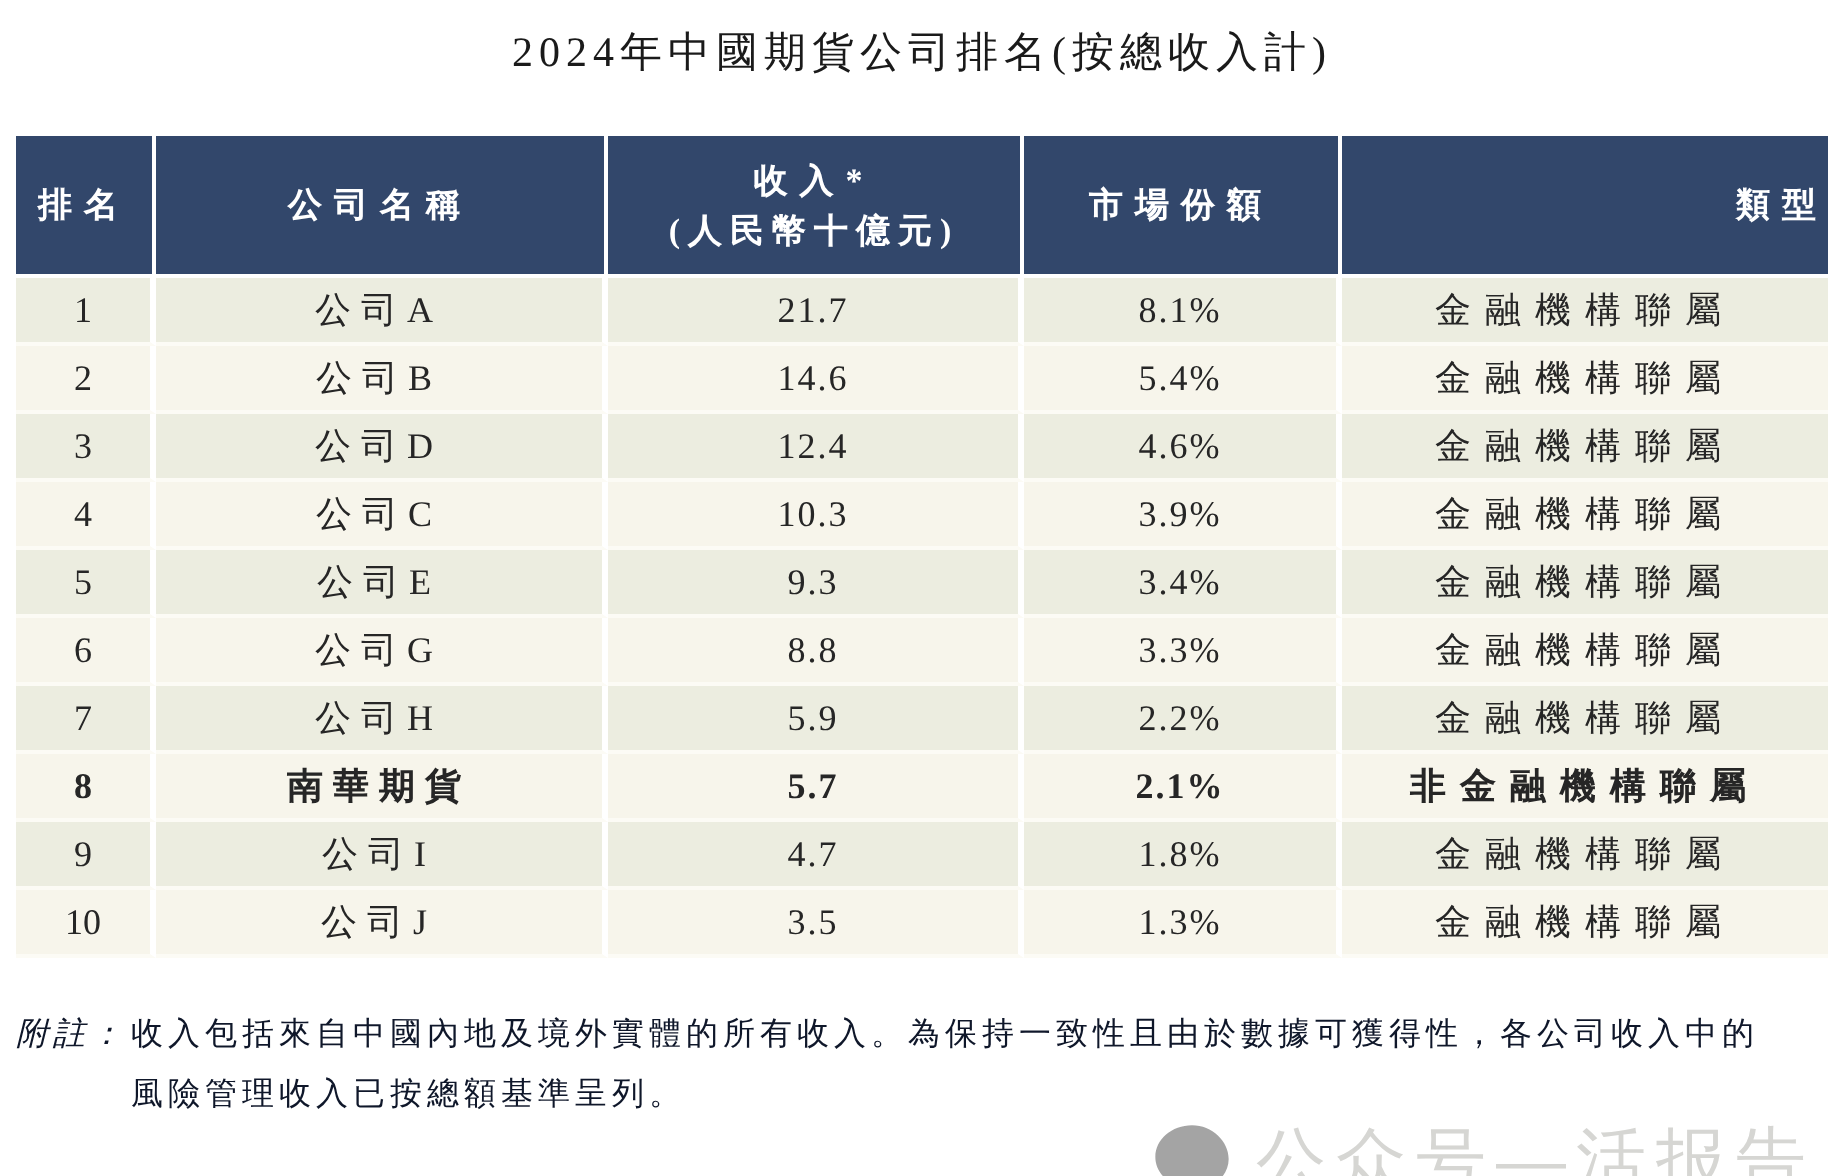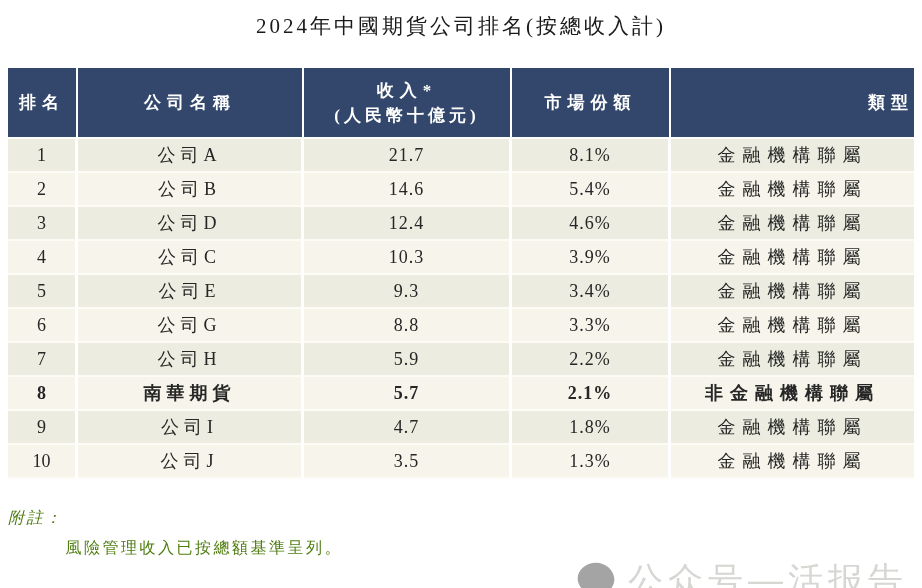--- a/index.html
+++ b/index.html
@@ -66,21 +66,21 @@
   tbody tr.hl td{font-weight:bold;}
   td.col-company{letter-spacing:5px;}
   td.col-type{letter-spacing:7px;}
   td.col-revenue,td.col-share{letter-spacing:1px;margin-top:20px;}
   .footnote{
     display:flex;
     margin-top:24px;
     font-size:16px;
     line-height:30px;
     letter-spacing:2.5px;
-    color:#4d7c0f;
+    color:#0f172a;
     position:relative;
     z-index:2;
   }
   .fn-label{
     font-style:italic;
     white-space:nowrap;
     flex:0 0 auto;
     margin-right:2px;
   }
   .fn-text{flex:1 1 auto;}
@@ -208,21 +208,21 @@
           <td class="col-revenue">3.5</td>
           <td class="col-share">1.3%</td>
           <td class="col-type">金融機構聯屬</td>
         </tr>
       </tbody>
   </table>
 
   <div class="footnote">
     <span class="fn-label">附註：</span>
     <span class="fn-text">
-      <br>
+      <span>收入包括來自中國內地及境外實體的所有收入。為保持一致性且由於數據可獲得性，各公司收入中的</span><br>
       <span>風險管理收入已按總額基準呈列。</span>
     </span>
   </div>
 
   <div class="watermark">
     <svg class="wm-icon" viewBox="0 0 24 24" aria-hidden="true">
       <path d="M12 2C6.48 2 2 5.86 2 10.62c0 2.73 1.49 5.16 3.81 6.74L5 21.5l3.9-2.15c0.99 0.27 2.03 0.42 3.1 0.42 5.52 0 10-3.86 10-8.62S17.52 2 12 2z"></path>
     </svg>
     <span class="wm-text">公众号—活报告</span>
   </div>

